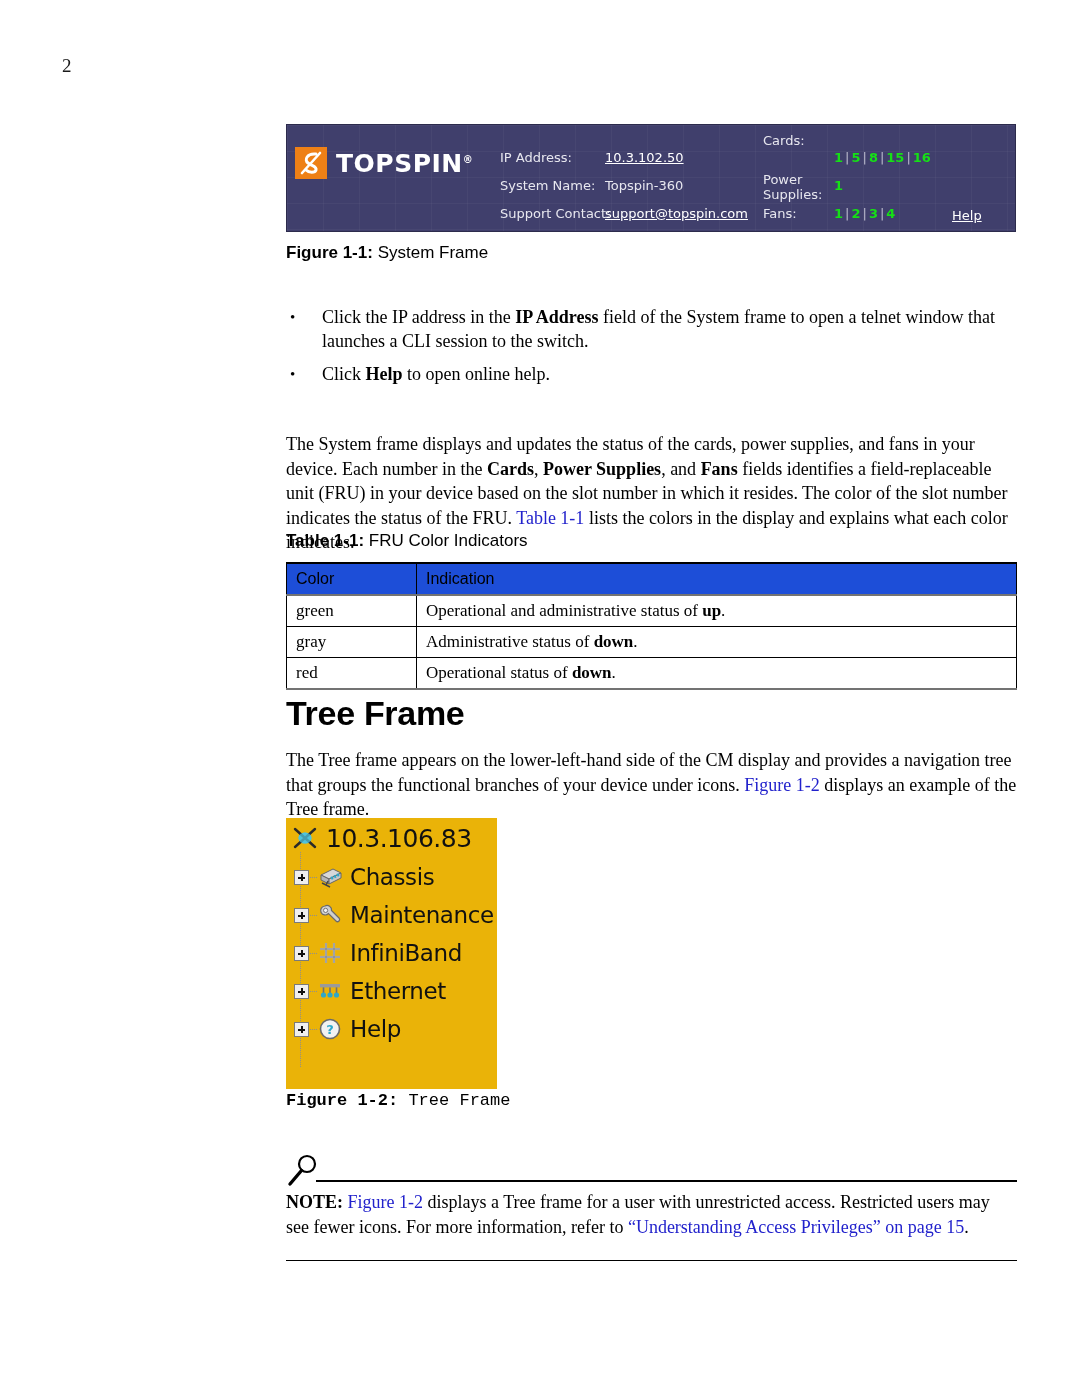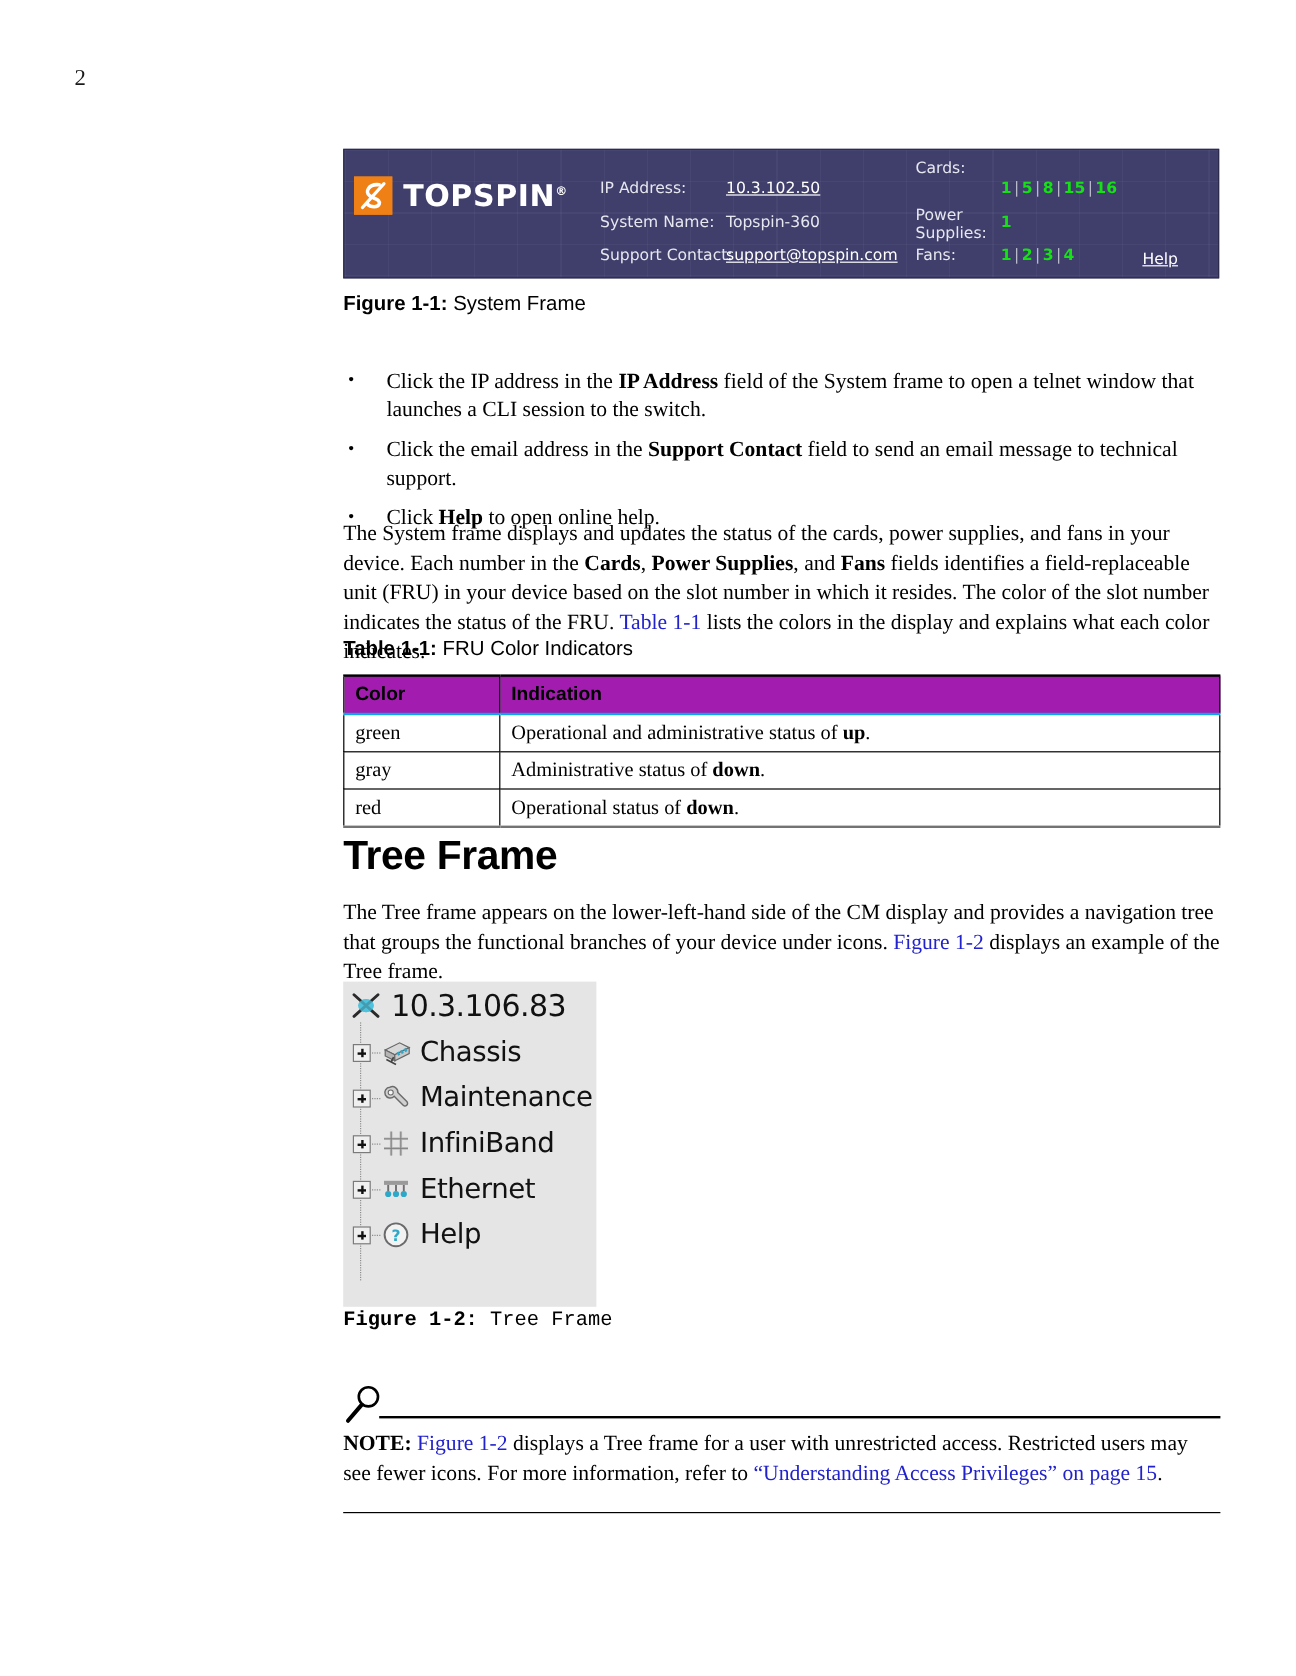--- a/index.html
+++ b/index.html
@@ -164,39 +164,39 @@
   }
   table.fru {
     position: absolute;
     left: 286px;
     top: 562px;
     width: 731px;
     border-collapse: collapse;
     font-size: 17px;
   }
   table.fru thead th {
-    background: #a21caf;
+    background: #1d4ed8;
     font-family: "Liberation Sans", sans-serif;
-    font-weight: bold;
+    font-weight: normal;
     font-size: 16px;
     text-align: left;
     padding: 6px 9px;
     border: 1px solid #000;
     border-top-width: 2px;
   }
   table.fru tbody td {
     padding: 5px 9px;
     border-left: 1px solid #000;
     border-right: 1px solid #000;
     border-bottom: 1px solid #000;
     font-size: 17px;
     vertical-align: middle;
   }
   table.fru tbody tr:first-child td {
-    border-top: 2px solid #0ea5e9;
+    border-top: 2px solid #737373;
   }
   table.fru tbody tr:last-child td {
     border-bottom: 2px solid #737373;
   }
   table.fru col.c1 { width: 130px; }
 
   
   h1.section-title {
     position: absolute;
     left: 286px;
@@ -208,21 +208,21 @@
     letter-spacing: -0.3px;
   }
 
   
   .treeframe {
     position: absolute;
     left: 286px;
     top: 818px;
     width: 211px;
     height: 271px;
-    background: #e5e5e5;
+    background: #eab308;
     font-family: "DejaVu Sans", "Liberation Sans", sans-serif;
   }
   .tree-root {
     position: relative;
     height: 40px;
     display: flex;
     align-items: center;
     padding-left: 6px;
   }
   .tree-root .root-label {
@@ -379,23 +379,20 @@
   </div>
 </div>
 
 <div class="fig-caption" style="left:286px; top:243px;">
   <b>Figure 1-1:</b><span class="cap-rest"> </span><span class="cap-rest">System Frame</span>
 </div>
 
 <div class="bullets">
   <div class="bullet">
     <span>Click the IP address in the </span><b>IP Address</b><span> field of the System frame to open a telnet window that launches a CLI session to the switch.</span>
-  </div>
-  <div class="bullet">
-    <span>Click the email address in the </span><b>Support Contact</b><span> field to send an email message to technical support.</span>
   </div>
   <div class="bullet">
     <span>Click </span><b>Help</b><span> to open online help.</span>
   </div>
 </div>
 
 <div class="para" style="left:286px; top:432px; width:733px;">
   <span>The System frame displays and updates the status of the cards, power supplies, and fans in your device. Each number in the </span><b>Cards</b><span>, </span><b>Power Supplies</b><span>, and </span><b>Fans</b><span> fields identifies a field-replaceable unit (FRU) in your device based on the slot number in which it resides. The color of the slot number indicates the status of the FRU. </span><span class="xref">Table 1-1</span><span> lists the colors in the display and explains what each color indicates.</span>
 </div>
 

